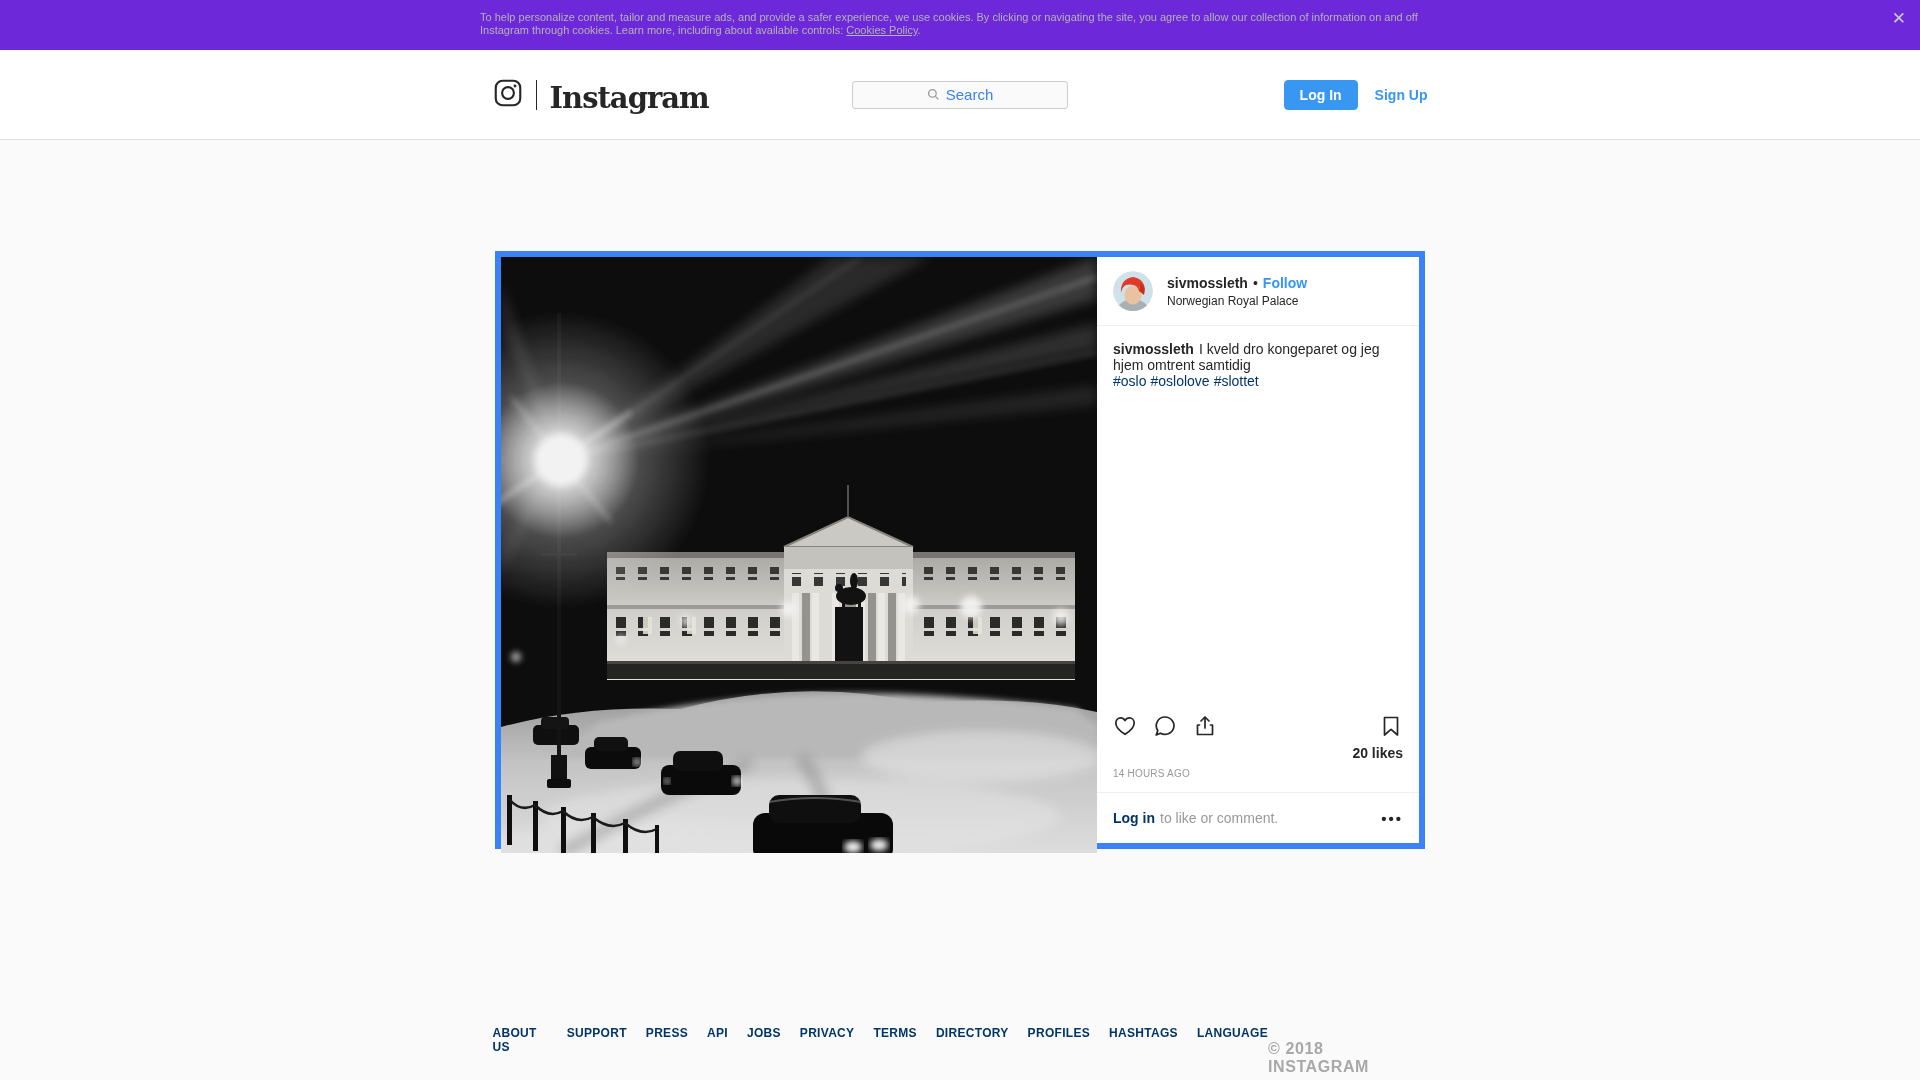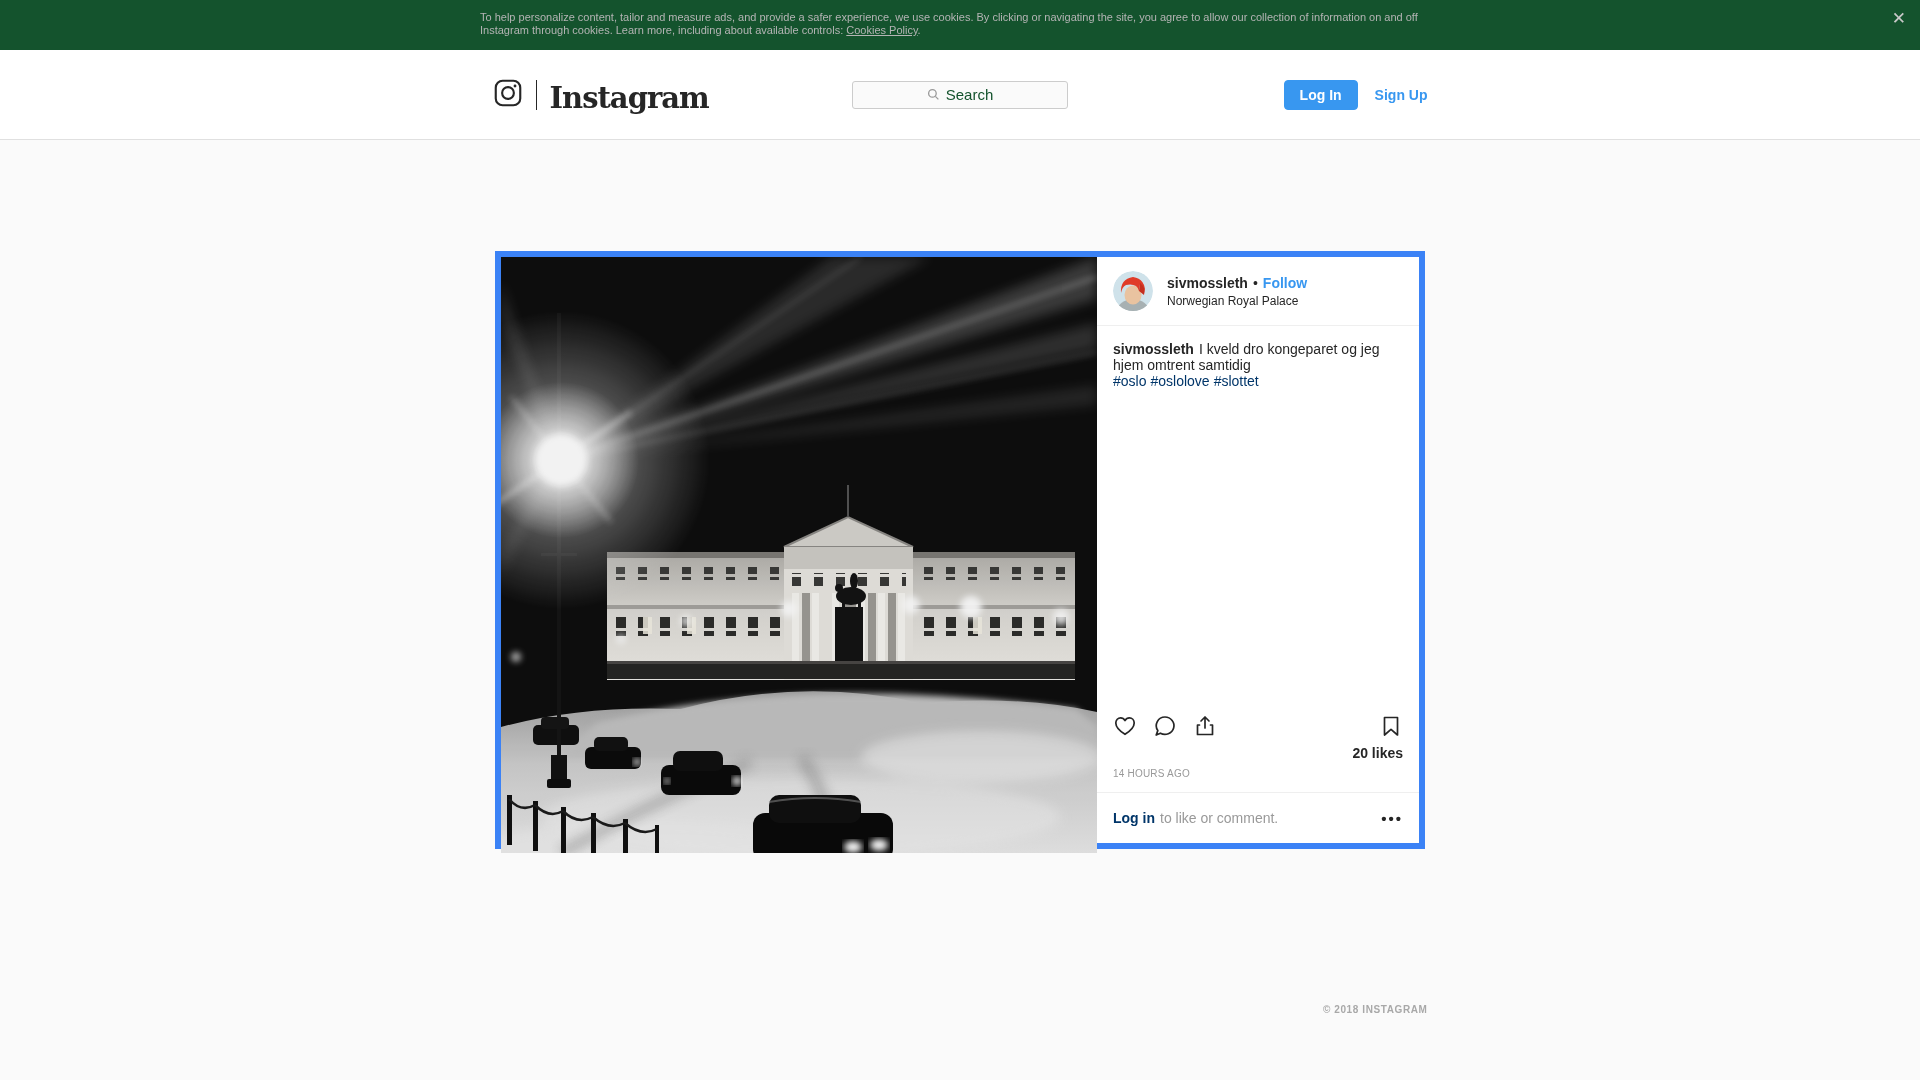--- a/index.html
+++ b/index.html
@@ -1,20 +1,20 @@
 <!DOCTYPE html>
 <html><head>
 <meta charset="utf-8">
 <style>
   * { margin:0; padding:0; box-sizing:border-box; }
   html,body { width:1920px; height:1080px; overflow:hidden; background:#fafafa;
     font-family:"Liberation Sans", sans-serif; color:#262626; }
 
   
-  .cookie-banner { position:relative; height:50px; background:#14532d; }
+  .cookie-banner { position:relative; height:50px; background:#6d28d9; }
   .cookie-inner { width:960px; margin:0 auto; padding-top:11px;
     font-size:11px; line-height:1.18; color:#b4b4b4; }
   .cookie-link { color:#b4b4b4; text-decoration:underline; cursor:pointer; }
   .cookie-close { position:absolute; right:14px; top:10px; font-size:17px;
     color:#c9c9c9; background:none; border:none; cursor:pointer; line-height:1;
     font-family:"Liberation Sans", sans-serif; }
 
   
   .navbar { height:90px; background:#fff; border-bottom:1px solid rgba(0,0,0,.12); }
   .nav-inner { position:relative; width:935px; height:100%; margin:0 auto;
@@ -23,21 +23,21 @@
   .brand-divider { width:1px; height:30px; background:#262626; margin:0 13px; }
   .wordmark { font-family:"DejaVu Serif", serif; font-weight:600;
     font-size:29px; letter-spacing:-1px; color:#262626; padding-top:6px; }
   .search-box { position:absolute; left:50%; top:50%; transform:translate(-50%,-50%);
     width:216px; height:28px; background:#fafafa; border:1px solid #ccc;
     border-radius:3px; }
   .search-box input { position:absolute; inset:0; width:100%; height:100%;
     background:transparent; border:none; outline:none; text-align:center;
     font-size:15px; color:#262626; }
   .search-hint { position:absolute; inset:0; display:flex; align-items:center;
-    justify-content:center; gap:6px; color:#14532d; font-size:15px; pointer-events:none; }
+    justify-content:center; gap:6px; color:#3b82f6; font-size:15px; pointer-events:none; }
   .nav-actions { margin-left:auto; display:flex; align-items:center; }
   .btn-login { background:#3897f0; border:1px solid #3897f0; color:#fff;
     font-weight:bold; font-size:14px; padding:6px 15px; border-radius:4px;
     cursor:pointer; font-family:"Liberation Sans", sans-serif; }
   .link-signup { color:#3897f0; font-weight:bold; font-size:14px; margin-left:17px;
     text-decoration:none; cursor:pointer; }
 
   
   .card { width:930px; height:598px; margin:111px auto 0; display:flex;
     background:#fff; border:6px solid #3b82f6; }
@@ -74,22 +74,22 @@
   .comment-login { color:#003569; font-weight:600; text-decoration:none;
     margin-right:5px; cursor:pointer; }
   .more-options { margin-left:auto; color:#262626; font-weight:bold; font-size:15px;
     letter-spacing:2px; cursor:pointer; line-height:0.6; }
 
   
   .footer { width:935px; margin:155px auto 0; display:flex; align-items:center; }
   .footer-nav { display:flex; gap:19px; }
   .footer-link { color:#003569; font-size:12px; font-weight:bold;
     letter-spacing:.3px; text-decoration:none; cursor:pointer; }
-  .copyright { margin-left:auto; color:#a8a8a8; font-size:10px; font-weight:bold;
-    letter-spacing:.6px; }
+  .copyright { margin-left:auto; color:#a8a8a8; font-size:16px; font-weight:bold;
+    letter-spacing:.6px;margin-top:36px; }
 </style>
 </head>
 <body>
 
 <div class="cookie-banner">
   <div class="cookie-inner"><span>To help personalize content, tailor and measure ads, and provide a safer experience, we use cookies. By clicking or navigating the site, you agree to allow our collection of information on and off Instagram through cookies. Learn more, including about available controls:</span>
     <span class="cookie-link">Cookies Policy</span><span>.</span>
   </div>
   <button class="cookie-close">✕</button>
 </div>
@@ -364,14 +364,27 @@
 
     <div class="comment-row">
       <a class="comment-login">Log in</a>
       <span>to like or comment.</span>
       <span class="more-options">•••</span>
     </div>
   </div>
 </div>
 
 <div class="footer">
+  <div class="footer-nav">
+      <a class="footer-link">ABOUT US</a>
+      <a class="footer-link">SUPPORT</a>
+      <a class="footer-link">PRESS</a>
+      <a class="footer-link">API</a>
+      <a class="footer-link">JOBS</a>
+      <a class="footer-link">PRIVACY</a>
+      <a class="footer-link">TERMS</a>
+      <a class="footer-link">DIRECTORY</a>
+      <a class="footer-link">PROFILES</a>
+      <a class="footer-link">HASHTAGS</a>
+      <a class="footer-link">LANGUAGE</a>
+    </div>
   <div class="copyright">© 2018 INSTAGRAM</div>
 </div>
 
 </body></html>

